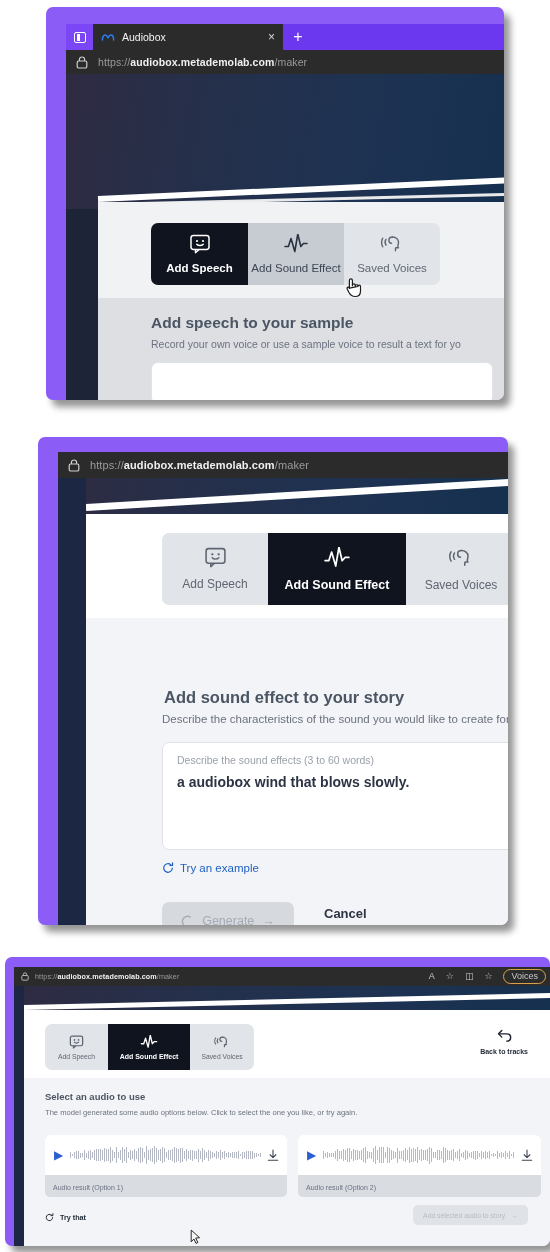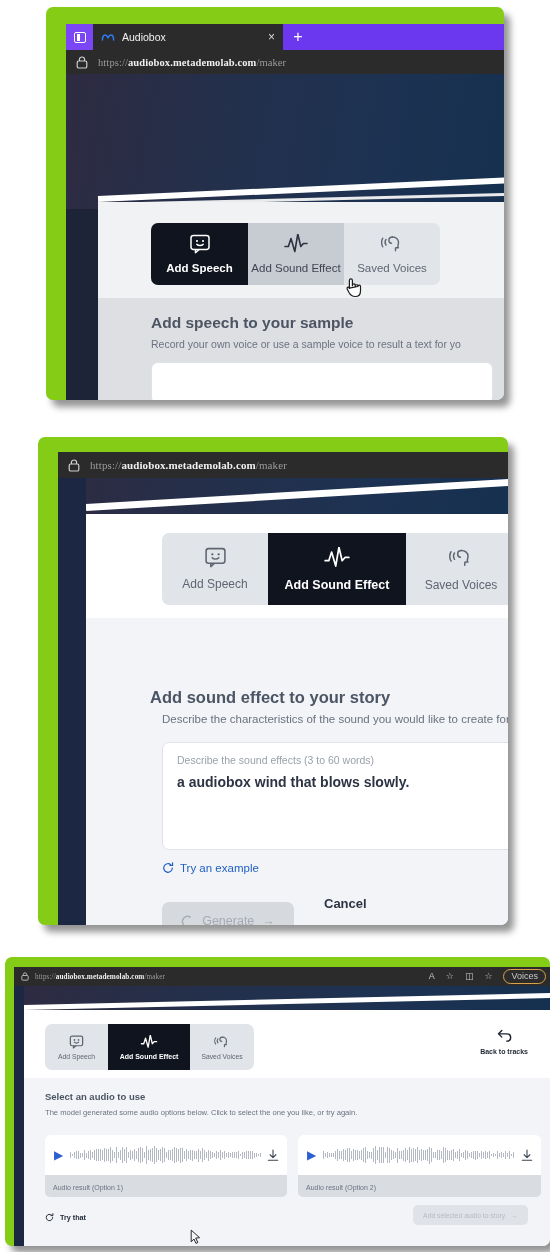--- a/index.html
+++ b/index.html
@@ -1,20 +1,20 @@
 <!DOCTYPE html>
 <html><head>
 <meta charset="utf-8">
 <style>
   html,body{margin:0;padding:0;background:#ffffff;}
   body{width:550px;height:1252px;position:relative;overflow:hidden;
        font-family:"Liberation Sans","DejaVu Sans",sans-serif;}
 
   
-  .panel{position:absolute;background:#84cc16;border-radius:7px;
+  .panel{position:absolute;background:#8b5cf6;border-radius:7px;
          box-shadow:6px 7px 7px rgba(0,0,0,.42);overflow:hidden;}
   .panel-inner{position:absolute;overflow:hidden;background:#1e2438;}
 
   
   .tabstrip{position:absolute;left:0;top:0;right:0;height:26px;background:#6b38ef;}
   .winbtn{position:absolute;left:0;top:0;width:27px;height:26px;background:#7b47f6;
           display:flex;align-items:center;justify-content:center;}
   .winbtn i{display:block;width:12px;height:11px;border:1.6px solid #fff;border-radius:2px;
             box-sizing:border-box;position:relative;}
   .winbtn i:after{content:"";position:absolute;left:2px;top:1px;bottom:1px;width:3px;background:#fff;}
@@ -22,21 +22,21 @@
        display:flex;align-items:center;gap:7px;padding:0 8px;box-sizing:border-box;}
   .tab .meta{width:14px;height:11px;flex:0 0 auto;}
   .tab .ttl{color:#f2f2f2;font-size:10.5px;white-space:nowrap;}
   .tab .xbtn{margin-left:auto;color:#d8d8d8;font-size:12px;line-height:1;}
   .newtab{position:absolute;left:222px;top:4px;width:20px;height:18px;color:#ffffff;
           font-size:16px;line-height:18px;text-align:center;font-weight:300;}
 
   .addrbar{position:absolute;left:0;right:0;height:22px;background:#2b2b2b;
            display:flex;align-items:center;padding-left:10px;box-sizing:border-box;}
   .lockico{width:12px;height:13px;flex:0 0 auto;margin-right:10px;}
-  .url{font-size:10.5px;white-space:nowrap;letter-spacing:.1px;font-family:Liberation Serif, serif;}
+  .url{font-size:10.5px;white-space:nowrap;letter-spacing:.1px;}
   .url .dim{color:#9b9b9b;}
   .url .bold{color:#f0f0f0;font-weight:bold;}
 
   
   .edgetools{margin-left:auto;display:flex;align-items:center;gap:11px;padding-right:4px;}
   .edgetools span{color:#c9c9c9;font-size:9px;line-height:1;}
   .updbtn{border:1px solid #d8a24a;border-radius:9px;color:#e7bb72;font-size:7.5px;
           padding:2px 7px;white-space:nowrap;}
 
   
@@ -206,21 +206,21 @@
             <path d="M13.5 3c-2.1 0-3.6 1.4-3.6 3.2s1.3 3 2.6 3" fill="none" stroke="#5f6672" stroke-width="1.4" stroke-linecap="round"></path>
             <path d="M7 5.4c-1 1.4-1 4.2 0 5.8" fill="none" stroke="#5f6672" stroke-width="1.4" stroke-linecap="round"></path>
             <path d="M3.8 4.2c-1.6 2.2-1.6 6.4 0 8.6" fill="none" stroke="#5f6672" stroke-width="1.4" stroke-linecap="round"></path>
           </svg>
           <span class="lbl" style="font-size:12px;font-weight:normal;">Saved Voices</span>
         </div>
       </div>
 
       <div style="position:absolute;left:0;top:104px;right:0;bottom:0;background:#f2f4f7;"></div>
 
-      <div class="sect-title" style="left:64px;top:174px;font-size:16.5px;">Add sound effect to your story</div>
+      <div class="sect-title" style="left:78px;top:174px;font-size:16.5px;">Add sound effect to your story</div>
       <div class="sect-sub" style="left:76px;top:199px;font-size:11.5px;">Describe the characteristics of the sound you would like to create for y</div>
 
       <div class="inputbox" style="left:76px;top:228px;width:370px;height:106px;">
         <span class="ph" style="left:14px;top:11px;font-size:10.5px;">Describe the sound effects (3 to 60 words)</span>
         <span class="val" style="left:14px;top:31px;font-size:14px;">a audiobox wind that blows slowly.</span>
       </div>
 
       <div class="trylink" style="left:76px;top:348px;font-size:11.5px;">
         <svg width="12" height="12" viewBox="0 0 14 14">
           <path d="M12 7a5 5 0 11-1.6-3.7" fill="none" stroke="#1f5fc4" stroke-width="1.4" stroke-linecap="round"></path>
@@ -229,21 +229,21 @@
         <span>Try an example</span>
       </div>
 
       <div class="btn-primary-disabled" style="left:76px;top:388px;width:132px;height:38px;font-size:12.5px;">
         <svg width="13" height="13" viewBox="0 0 14 14">
           <path d="M10 2.2A5.6 5.6 0 107 12.6" fill="none" stroke="#a5abb4" stroke-width="1.5" stroke-linecap="round"></path>
         </svg>
         <span>Generate</span>
         <span>→</span>
       </div>
-      <div class="btn-text" style="left:238px;top:382px;font-size:13px;">Cancel</div>
+      <div class="btn-text" style="left:238px;top:392px;font-size:13px;">Cancel</div>
     </div>
   </div>
 </div>
 
 <div class="panel" style="left:5px;top:957px;width:545px;height:289px;">
   <div class="panel-inner" style="left:9px;top:10px;width:536px;height:279px;">
 
     <div class="addrbar" style="top:0;height:19px;padding-left:7px;">
       <svg class="lockico" style="width:8px;height:9px;margin-right:6px;" viewBox="0 0 12 13">
         <rect x="1.2" y="5" width="9.6" height="7" rx="1.6" fill="none" stroke="#bdbdbd" stroke-width="1.4"></rect>

